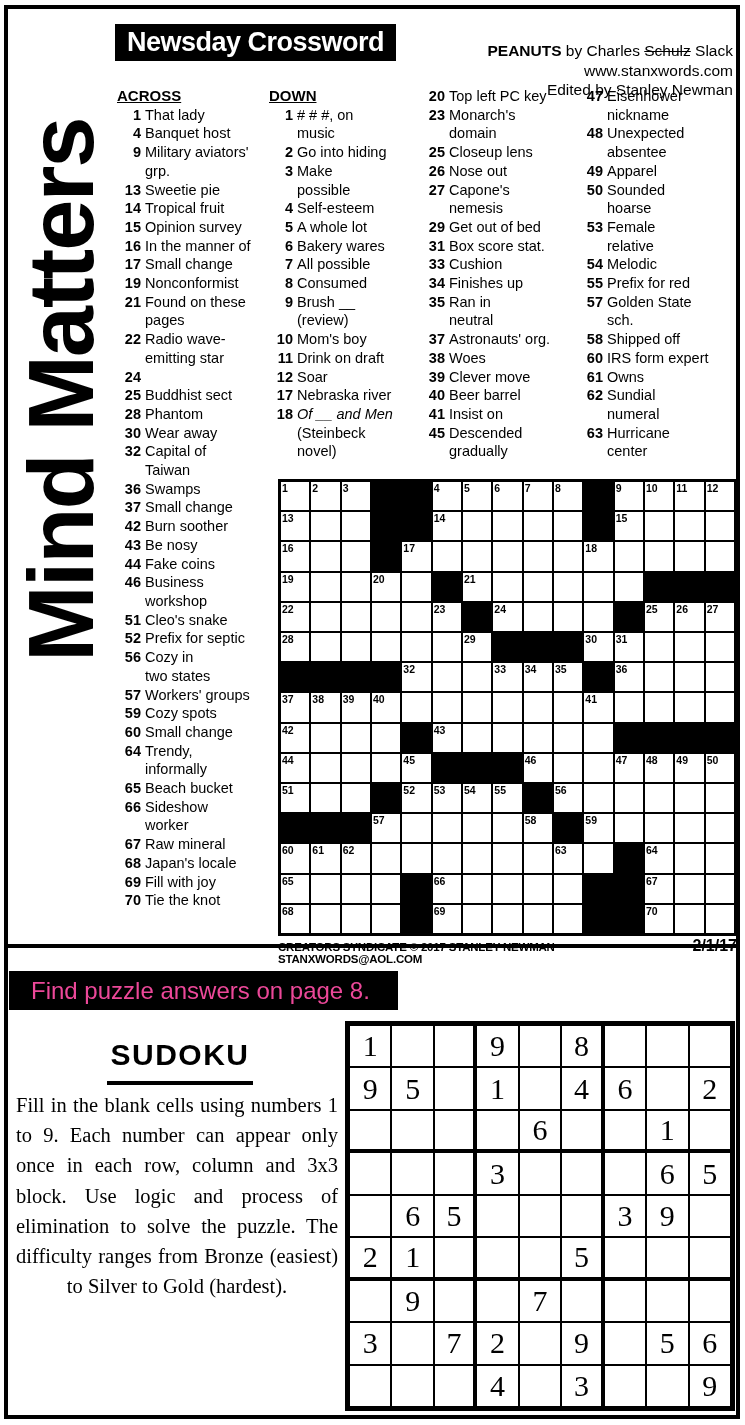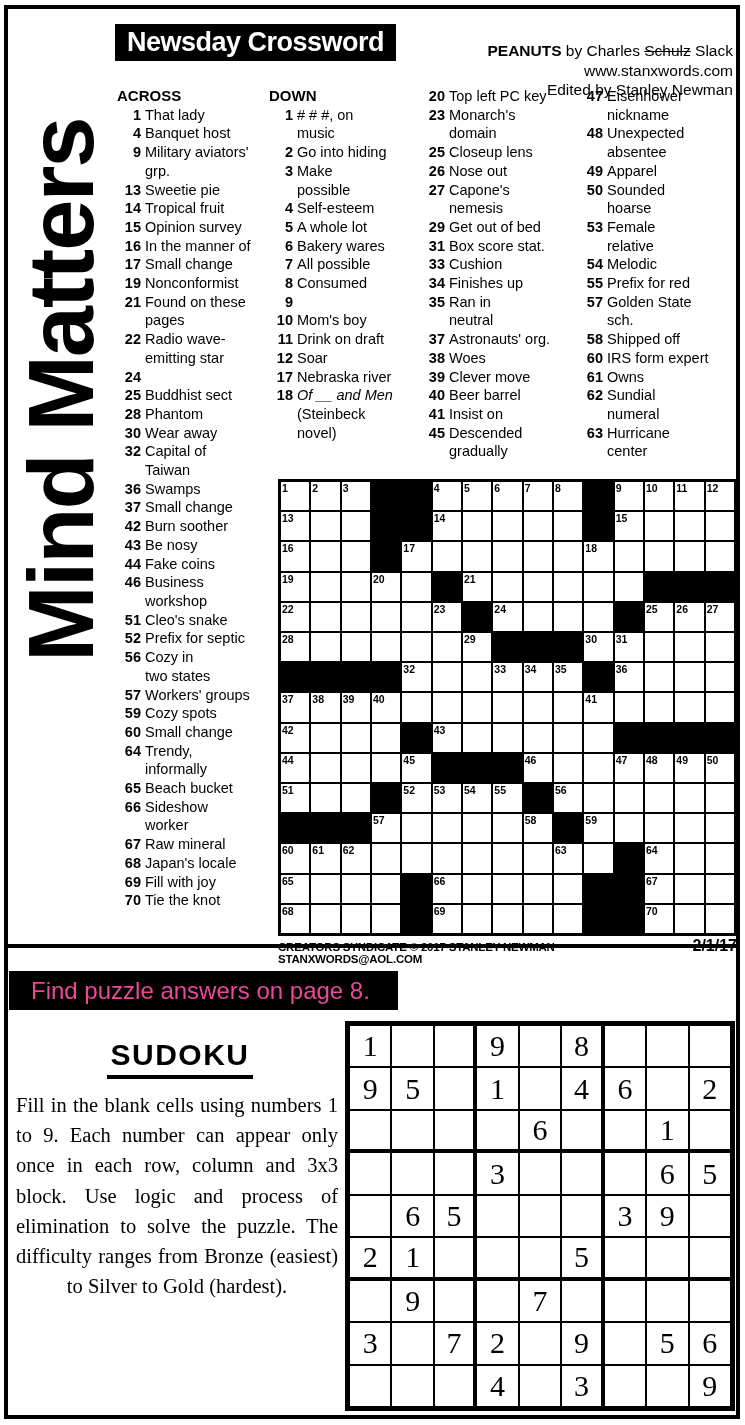--- a/index.html
+++ b/index.html
@@ -20,21 +20,21 @@
             font-size:15.5px; line-height:19.5px;margin-top:17px; }
   .byline .b { font-weight:bold; }
   .byline .strike { text-decoration:line-through; }
 
   
   .clue-col { position:absolute; font-size:14.5px; line-height:18.7px; }
   .col-across { left:117px; top:87px; width:151px; }
   .col-down   { left:269px; top:87px; width:150px; }
   .col-three  { left:421px; top:87px; width:158px; }
   .col-four   { left:579px; top:87px; width:154px; }
-  .clue-header { font-weight:bold; font-size:15px; }
+  .clue-header { font-weight:bold; font-size:15px;text-decoration:underline; }
   .clue { display:grid; grid-template-columns:24px 1fr; column-gap:4px; }
   .cn { font-weight:bold; text-align:right; }
   .ct { white-space:pre-line; }
 
   
   .xw-grid { position:absolute; left:278px; top:479px; width:459px; height:457px;
              border:2px solid #000; background:#fff;
              display:grid; grid-template-columns:repeat(15,1fr); grid-template-rows:repeat(15,1fr); }
   .cell { border:1px solid #000; position:relative; background:#fff; }
   .cell.black { background:#000; }
@@ -47,21 +47,21 @@
 
   .separator { position:absolute; left:5px; top:944px; width:735px; height:4px; background:#000; }
 
   
   .banner { position:absolute; left:9px; top:971px; width:389px; height:39px; background:#000;
             color:#ec4899; display:flex; align-items:center; padding-left:22px; font-size:24px; }
 
   
   .sud-title { position:absolute; left:20px; top:1038px; width:320px; text-align:center; }
   .sud-title span { display:inline-block; font-size:30px; font-weight:bold; letter-spacing:1.5px;
-                    border-bottom:4px solid #000; padding:0 3px 3px; }
+                    border-bottom:4px solid #000; padding:0 3px 9px; }
   .sud-instr { position:absolute; left:16px; top:1090px; width:322px;
                font-size:20.5px; line-height:30.2px; text-align:justify; text-align-last:center;font-family:Liberation Serif, serif; }
   .sud-grid { position:absolute; left:345px; top:1021px; width:390px; height:390px;
               border:4px solid #000; background:#fff;
               display:grid; grid-template-columns:repeat(9,1fr); grid-template-rows:repeat(9,1fr); }
   .scell { border:1px solid #000; display:flex; align-items:center; justify-content:center;
            font-family:"Liberation Serif", serif; font-size:30px; background:#fff; }
   .scell.br { border-right:3px solid #000; }
   .scell.bb { border-bottom:3px solid #000; }
 </style>
@@ -268,20 +268,22 @@
         <div class="clue">
           <span class="cn">7</span>
           <span class="ct">All possible</span>
         </div>
         <div class="clue">
           <span class="cn">8</span>
           <span class="ct">Consumed</span>
         </div>
         <div class="clue">
           <span class="cn">9</span>
+          <span class="ct">Brush __
+(review)</span>
         </div>
         <div class="clue">
           <span class="cn">10</span>
           <span class="ct">Mom's boy</span>
         </div>
         <div class="clue">
           <span class="cn">11</span>
           <span class="ct">Drink on draft</span>
         </div>
         <div class="clue">

